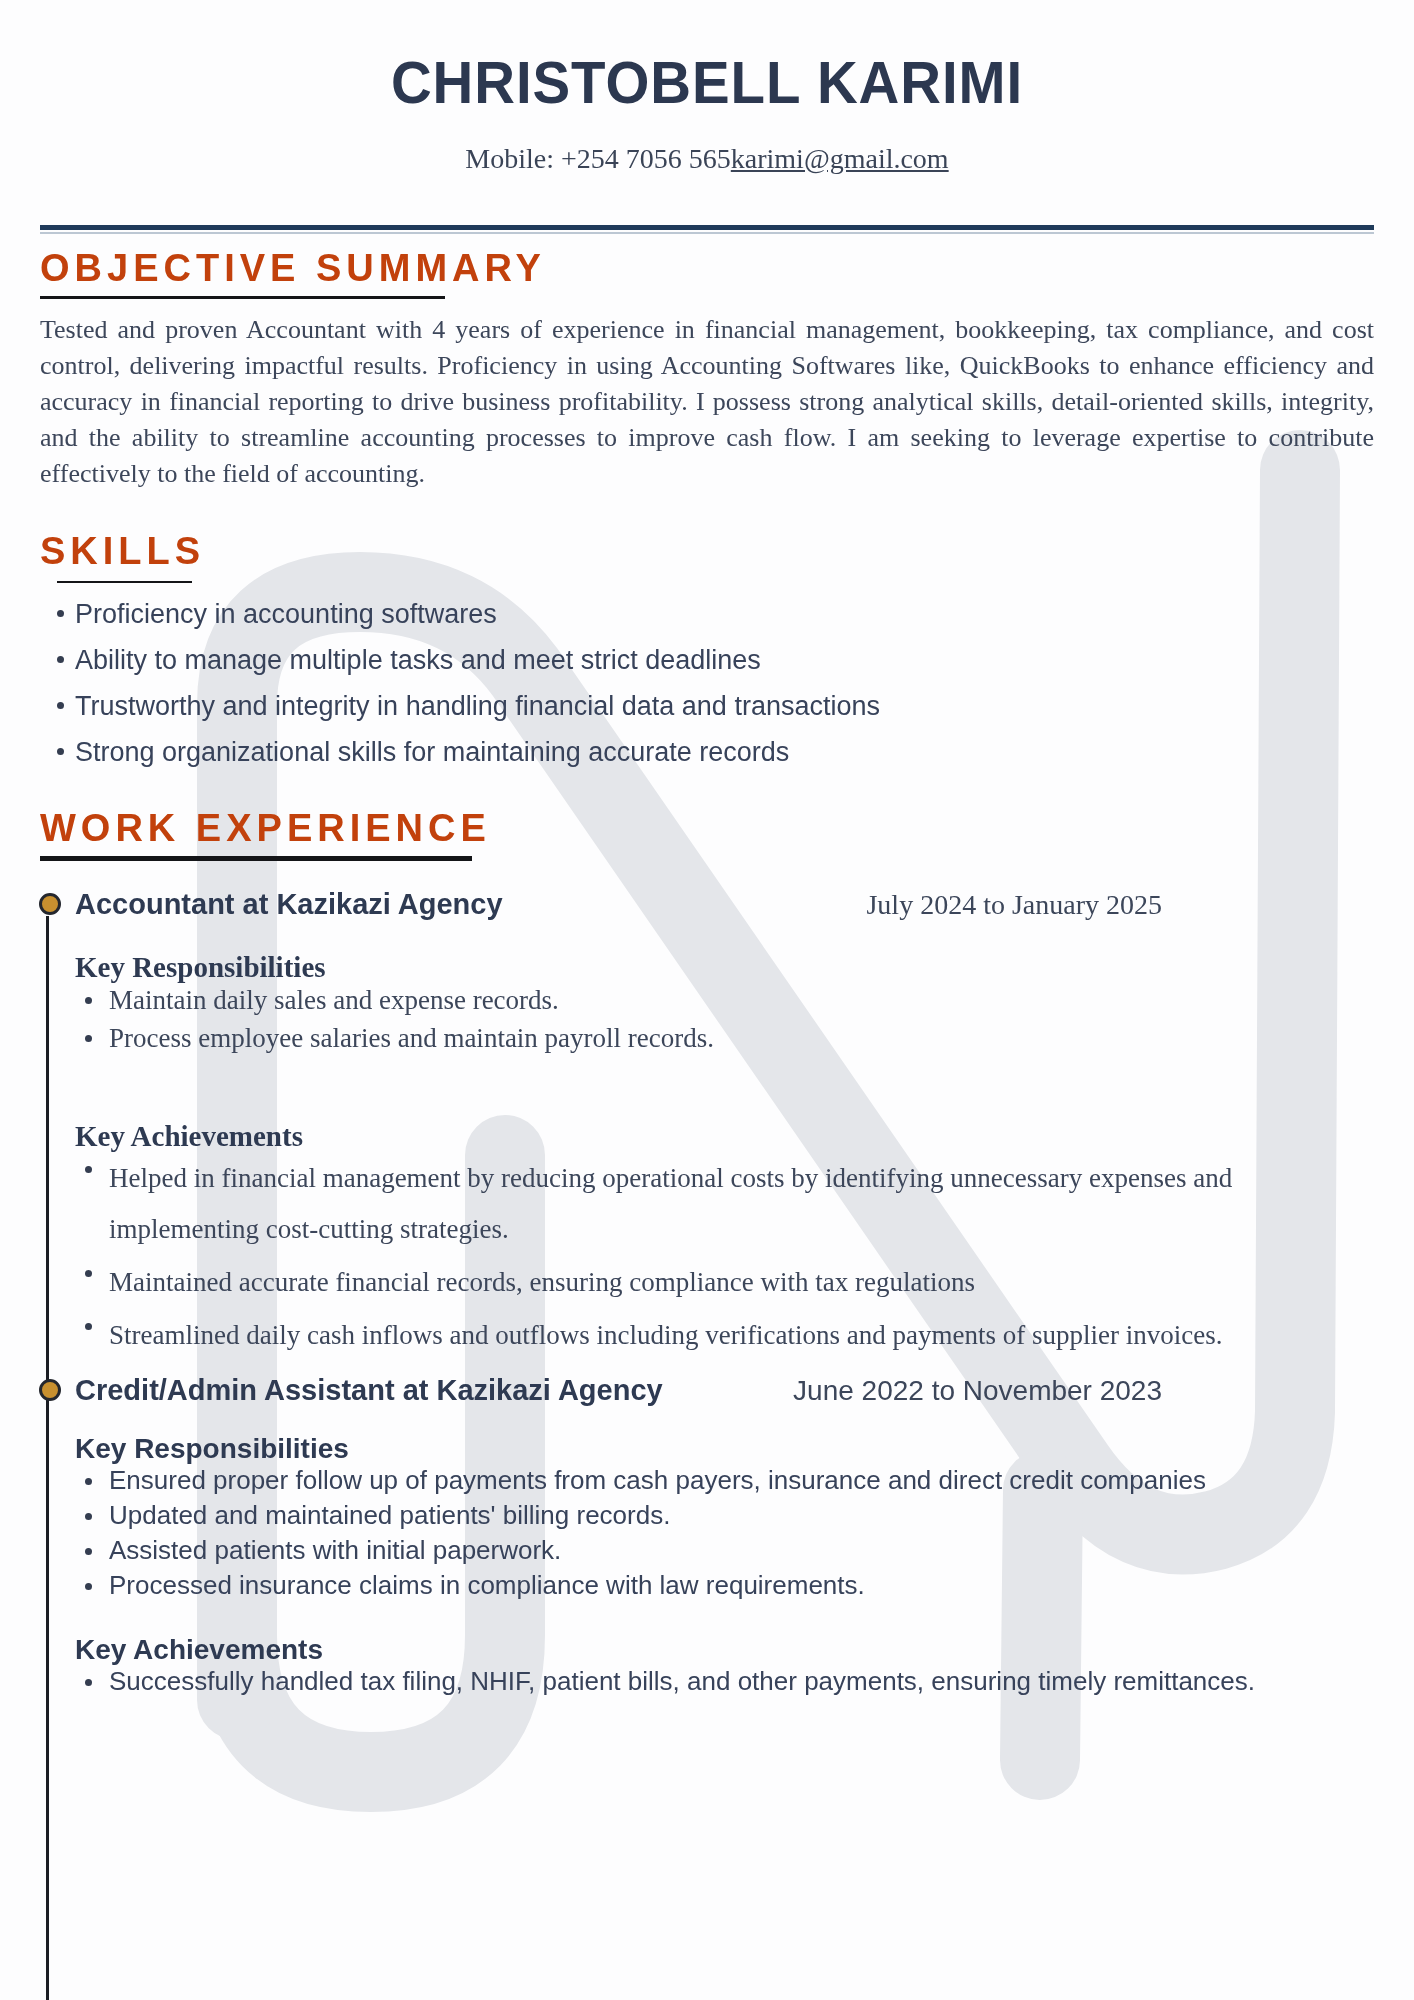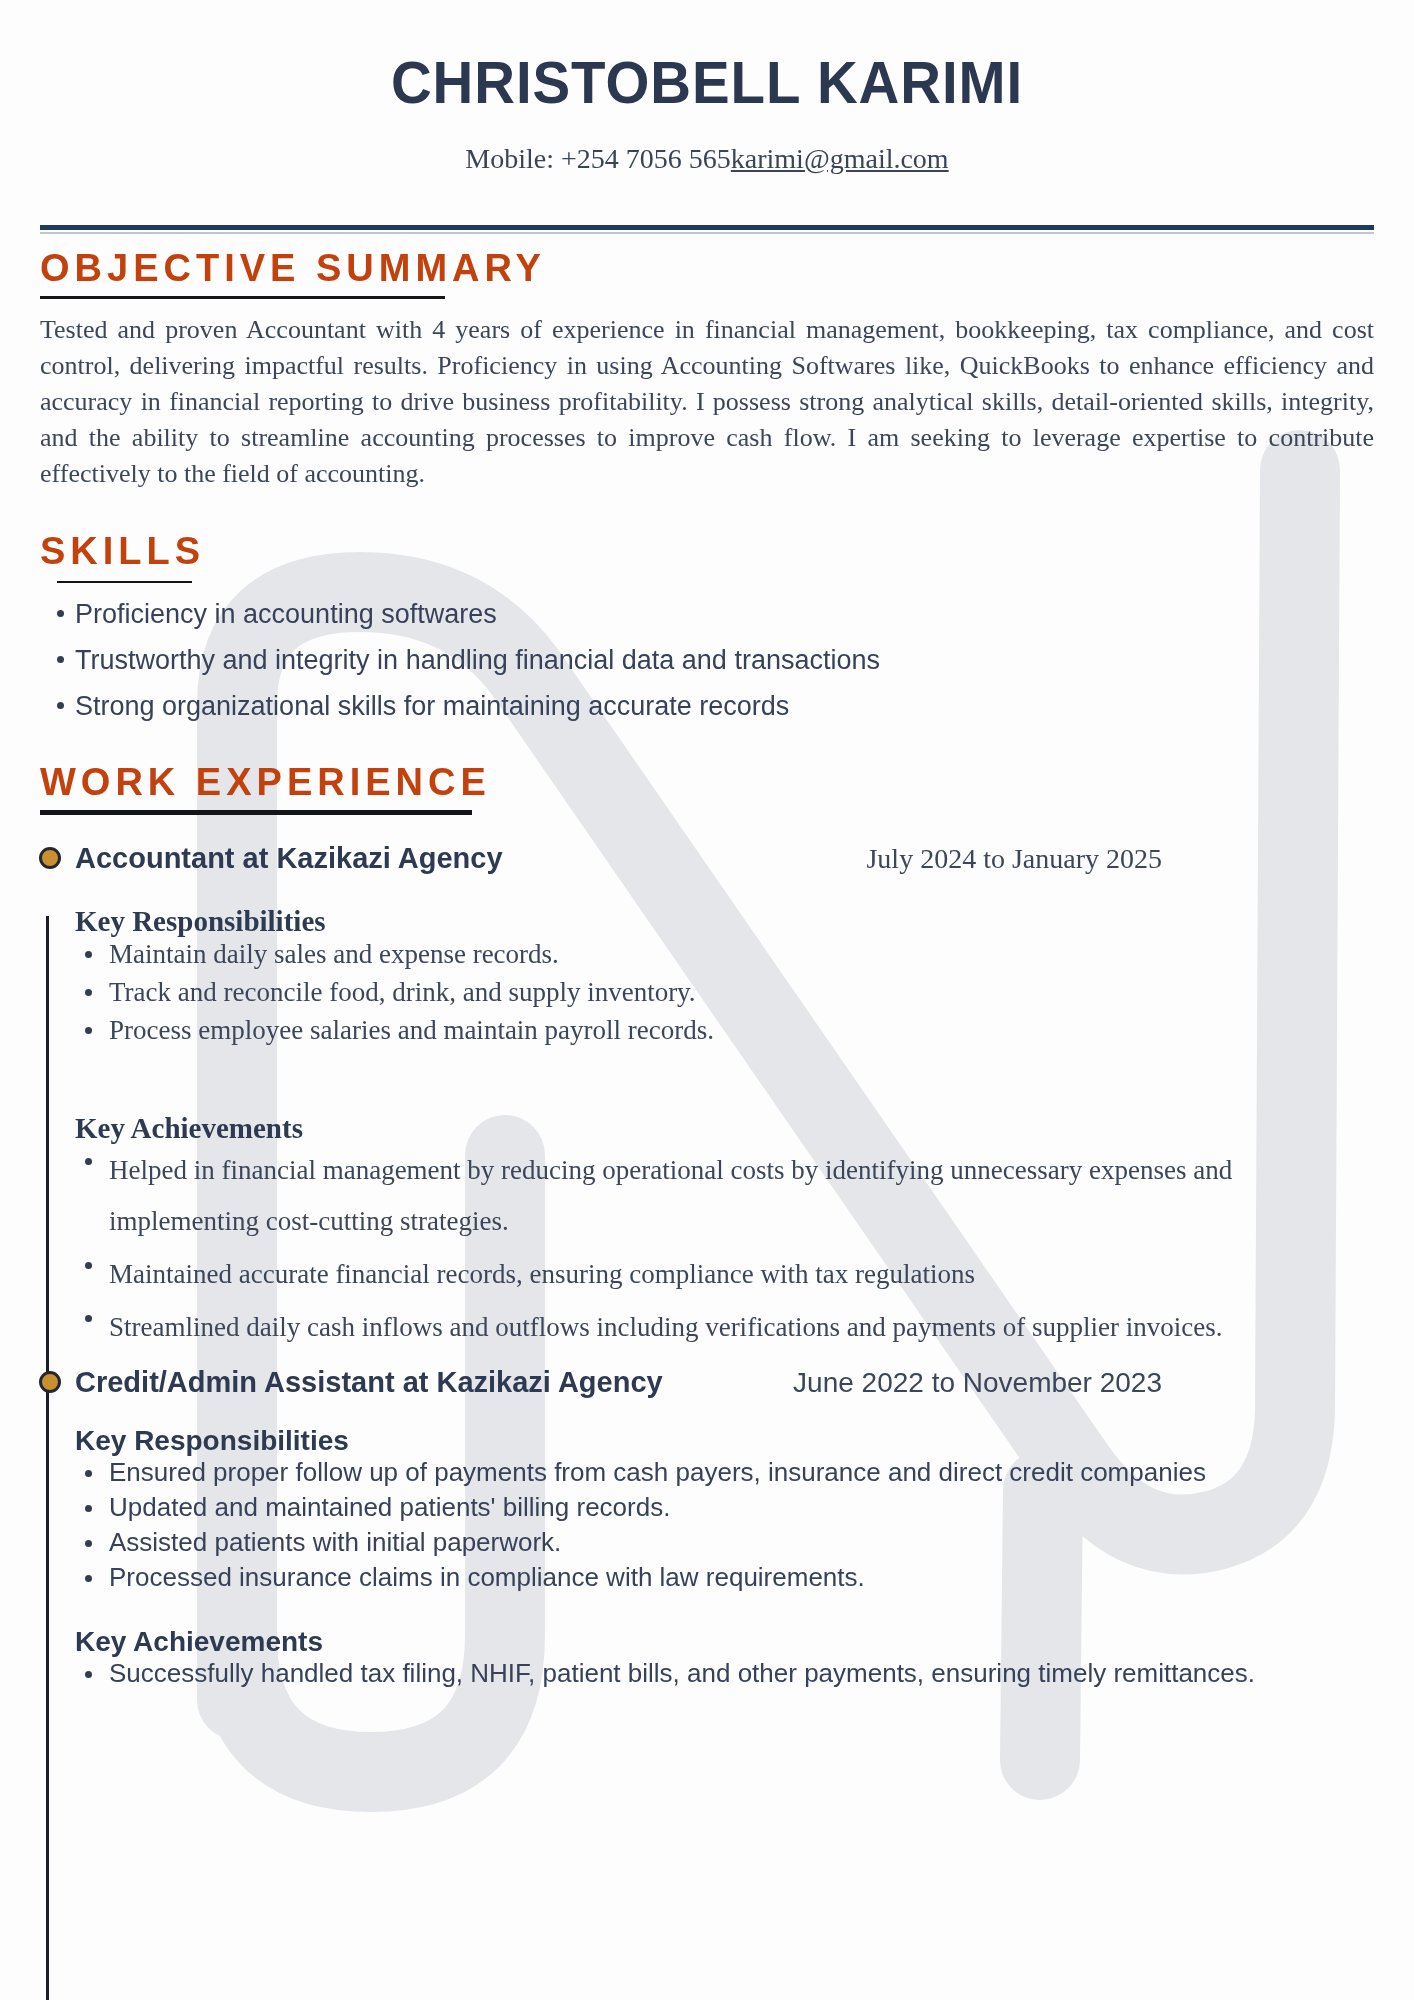--- a/index.html
+++ b/index.html
@@ -141,40 +141,40 @@
 
     <div class="sec-title obj-title">OBJECTIVE SUMMARY</div>
     <div class="black-rule obj-rule"></div>
     <div class="objective-text">Tested and proven Accountant with 4 years of experience in financial management, bookkeeping, tax compliance, and cost control, delivering impactful results. Proficiency in using Accounting Softwares like, QuickBooks to enhance efficiency and accuracy in financial reporting to drive business profitability. I possess strong analytical skills, detail-oriented skills, integrity, and the ability to streamline accounting processes to improve cash flow. I am seeking to leverage expertise to contribute effectively to the field of accounting.</div>
 
     <div class="sec-title skills-title">SKILLS</div>
     <div class="black-rule skills-rule"></div>
     <ul class="skills-list">
 
     <li>Proficiency in accounting softwares</li>
+        <li>Ability to manage multiple tasks and meet strict deadlines</li>
         <li>Trustworthy and integrity in handling financial data and transactions</li>
         <li>Strong organizational skills for maintaining accurate records</li>
       </ul>
 
     <div class="sec-title work-title">WORK EXPERIENCE</div>
     <div class="black-rule work-rule"></div>
 
     <div class="jobs">
 
       <div class="job">
         <div class="job-header">
           <span class="dot"></span>
           <span class="job-title">Accountant at Kazikazi Agency</span>
           <span class="job-dates serif-dates">July 2024 to January 2025</span>
         </div>
         <div class="sub-label serif-label j1-resp-label">Key Responsibilities</div>
         <ul class="bullets serif-bullets j1-resp-list">
 
         <li>Maintain daily sales and expense records.</li>
-            <li>Track and reconcile food, drink, and supply inventory.</li>
             <li>Process employee salaries and maintain payroll records.</li>
           </ul>
         <div class="sub-label serif-label j1-ach-label">Key Achievements</div>
         <ul class="bullets serif-bullets wide-bullets j1-ach-list">
 
         <li>Helped in financial management by reducing operational costs by identifying unnecessary expenses and implementing cost-cutting strategies.</li>
             <li>Maintained accurate financial records, ensuring compliance with tax regulations</li>
             <li>Streamlined daily cash inflows and outflows including verifications and payments of supplier invoices.</li>
           </ul>
       </div>

